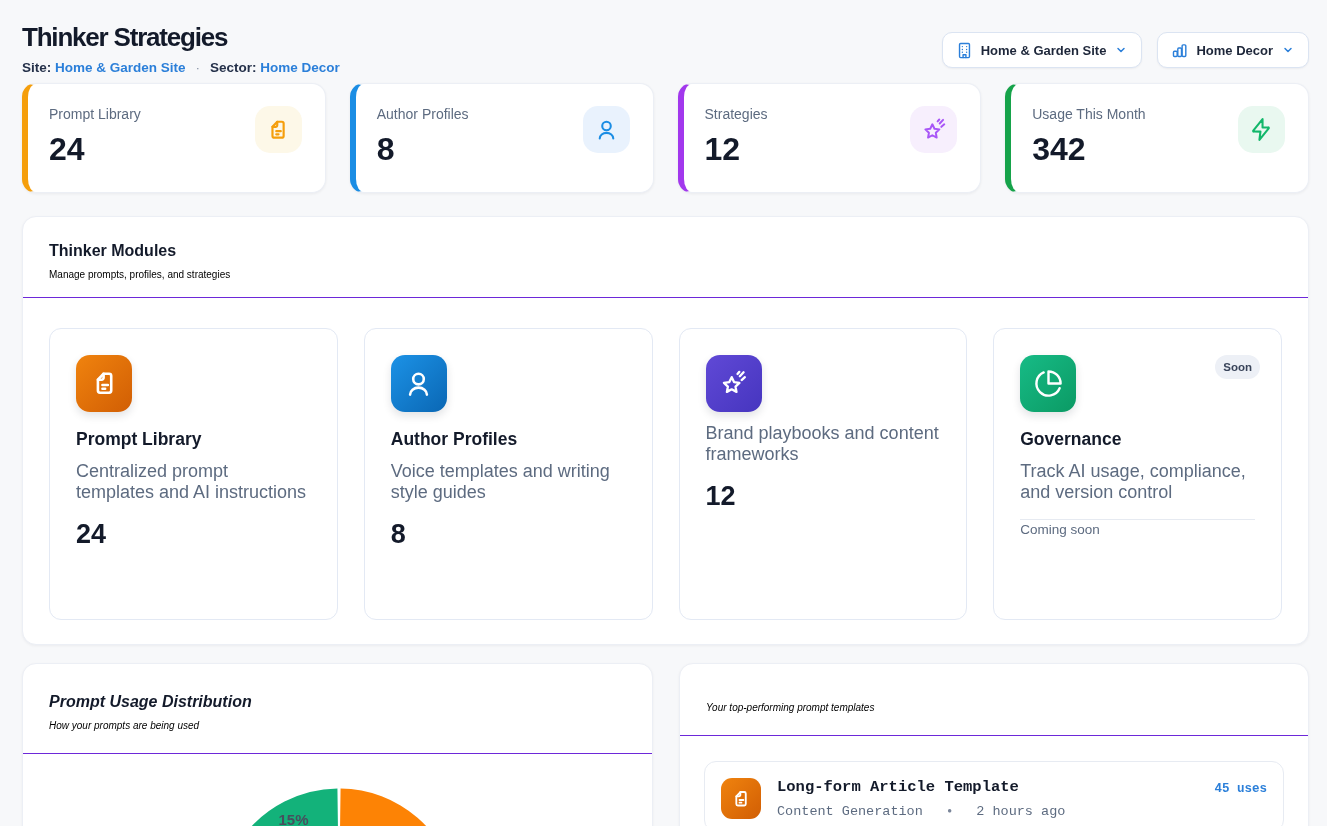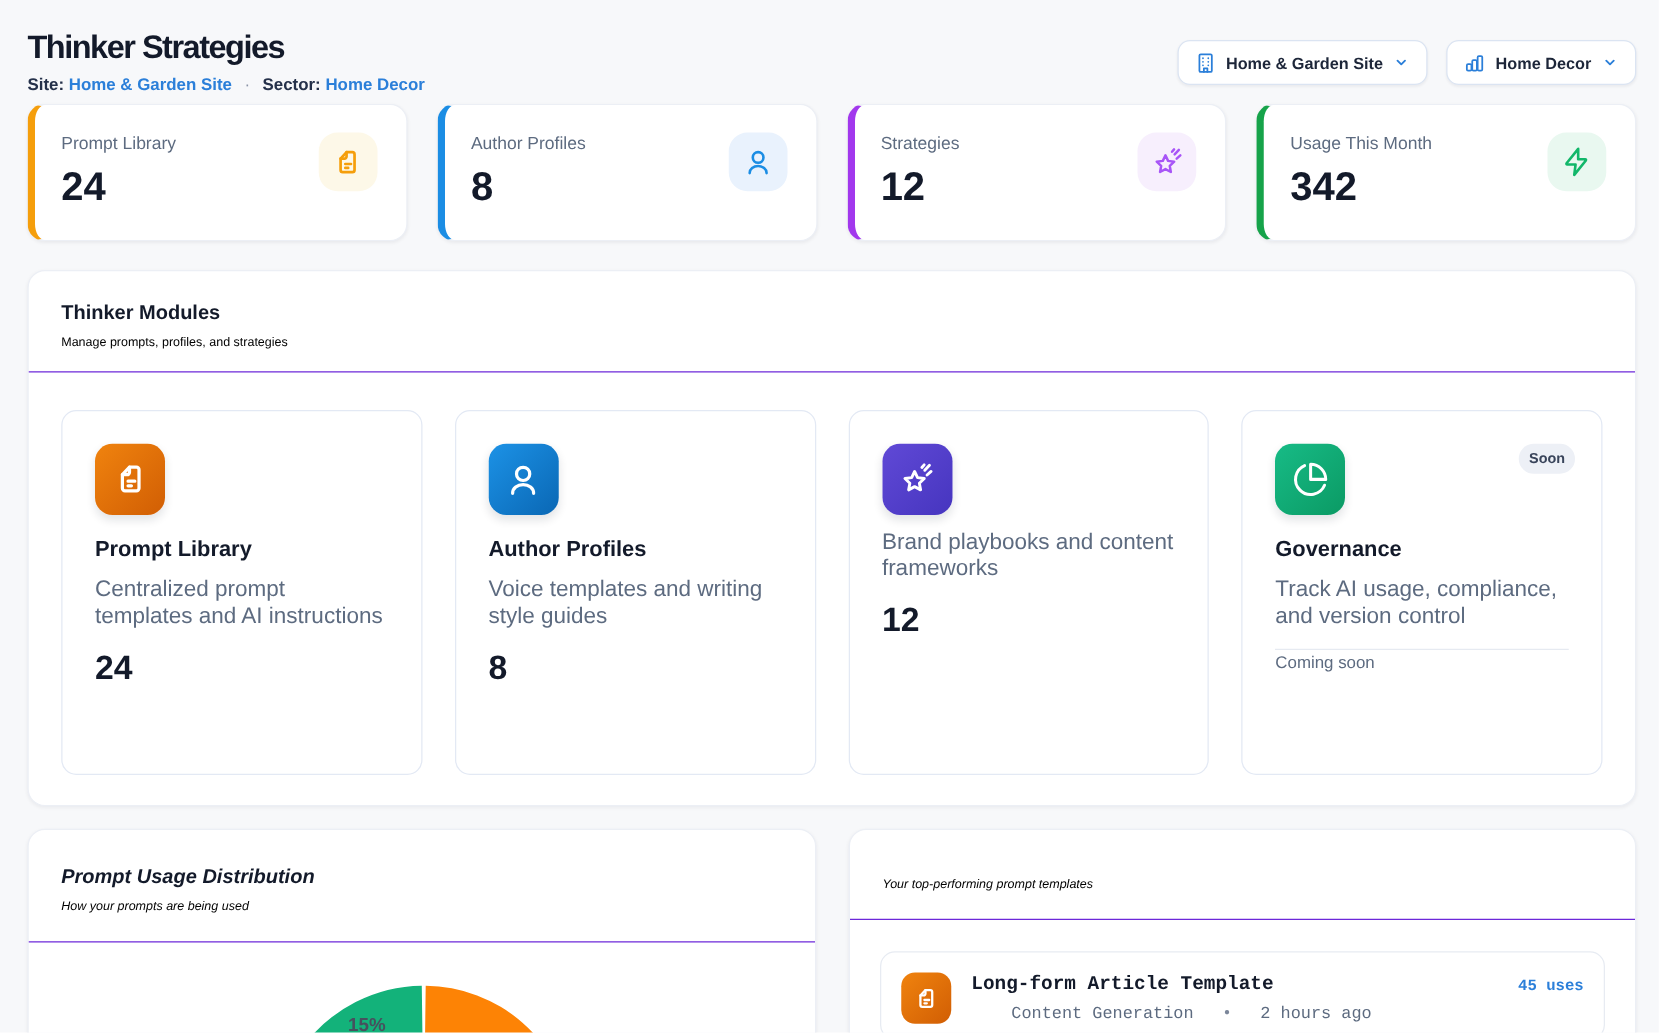--- a/index.html
+++ b/index.html
@@ -83,21 +83,21 @@
 .bottom { display:grid; grid-template-columns:1fr 1fr; gap:26px; margin-top:18px; }
 .bcard { height:400px; }
 .chartwrap { position:relative; height:300px; }
 .prompt-item {
   margin:25px 24px 0; border:1px solid #e7ebf2; border-radius:12px;
   padding:16px 16px 12px; display:flex; align-items:center; gap:16px;font-family:Liberation Mono, monospace;
 }
 .pic { width:40px; height:41px; border-radius:11px; display:flex; align-items:center; justify-content:center;
   background:linear-gradient(135deg,#f0830e,#d15e04); }
 .pt { font-size:15.5px; font-weight:700; color:#131a2a; }
-.pm { font-size:13.5px; color:#5d6b80; margin-top:8px;margin-left:32px; }
+.pm { font-size:13.5px; color:#5d6b80; margin-top:8px; }
 .uses { margin-left:auto; font-size:12.5px; font-weight:700; color:#2b7fd9; align-self:flex-start; margin-top:4px; }
 </style>
 </head>
 <body>
 <div class="page">
   <div class="hdr">
     <div>
       <h1>Thinker Strategies</h1>
       <div class="siteline">Site: <a>Home &amp; Garden Site</a><span class="dot">·</span>Sector: <a>Home Decor</a></div>
     </div>

